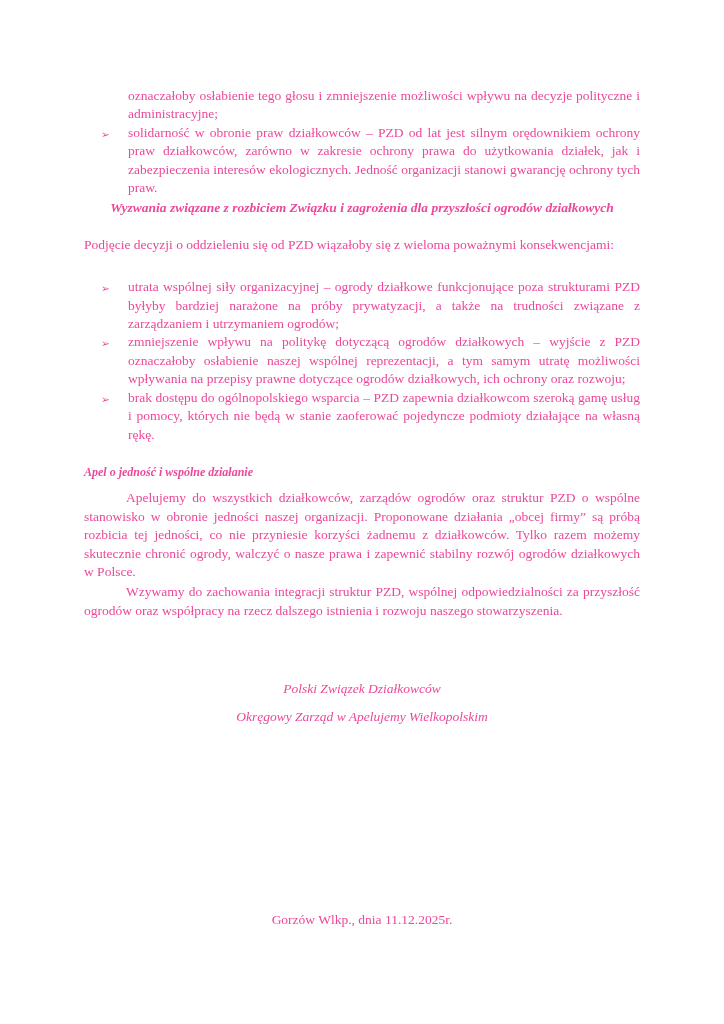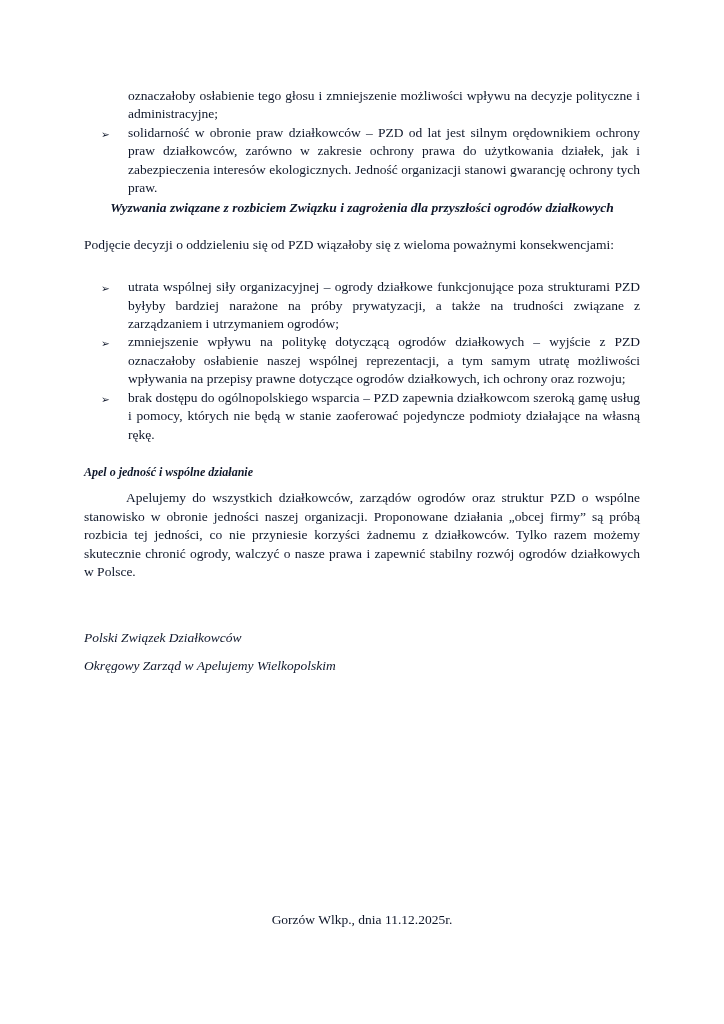--- a/index.html
+++ b/index.html
@@ -5,21 +5,21 @@
   * { margin: 0; padding: 0; box-sizing: border-box; }
   html, body { background: #ffffff; }
   .page {
     position: relative;
     width: 724px;
     height: 1024px;
     background: #ffffff;
     font-family: "Liberation Serif", "DejaVu Serif", serif;
     font-size: 13.5px;
     line-height: 18.4px;
-    color: #0f172a;
+    color: #ec4899;
     overflow: hidden;
     margin: 0 auto;
   }
   .content {
     position: absolute;
     left: 84px;
     right: 84px;
     top: 87px;
     text-align: justify;
   }
@@ -46,22 +46,22 @@
   .left-heading {
     font-size: 12px;
     font-weight: bold;
     font-style: italic;
     text-align: left;
     margin: 19px 0 8px 0;
   }
   .plain { margin: 0 0 24px 0; }
   .indent { text-indent: 42px; margin: 0 0 2px 0; }
   .signature {
-    margin-top: 48px;
-    text-align: left;
+    margin-top: 60px;
+    text-align: center;
     font-style: italic;
   }
   .signature .sig-line + .sig-line { margin-top: 9px; }
   .footer {
     position: absolute;
     left: 0;
     right: 0;
     top: 911px;
     text-align: center;
     font-size: 13.5px;
@@ -96,20 +96,21 @@
 
     <div class="hang">
       <span class="marker">➢</span>
       <span>brak dostępu do ogólnopolskiego wsparcia – PZD zapewnia działkowcom szeroką gamę usług i pomocy, których nie będą w stanie zaoferować pojedyncze podmioty działające na własną rękę.</span>
     </div>
 
     <div class="left-heading">Apel o jedność i wspólne działanie</div>
 
     <p class="indent">Apelujemy do wszystkich działkowców, zarządów ogrodów oraz struktur PZD o wspólne stanowisko w obronie jedności naszej organizacji. Proponowane działania „obcej firmy” są próbą rozbicia tej jedności, co nie przyniesie korzyści żadnemu z działkowców. Tylko razem możemy skutecznie chronić ogrody, walczyć o nasze prawa i zapewnić stabilny rozwój ogrodów działkowych w Polsce.</p>
 
+    <p class="indent">Wzywamy do zachowania integracji struktur PZD, wspólnej odpowiedzialności za przyszłość ogrodów oraz współpracy na rzecz dalszego istnienia i rozwoju naszego stowarzyszenia.</p>
 
     <div class="signature">
       <div class="sig-line">Polski Związek Działkowców</div>
       <div class="sig-line">Okręgowy Zarząd w Apelujemy Wielkopolskim</div>
     </div>
 
   </div>
 
   <div class="footer">Gorzów Wlkp., dnia 11.12.2025r.</div>
 </div>

